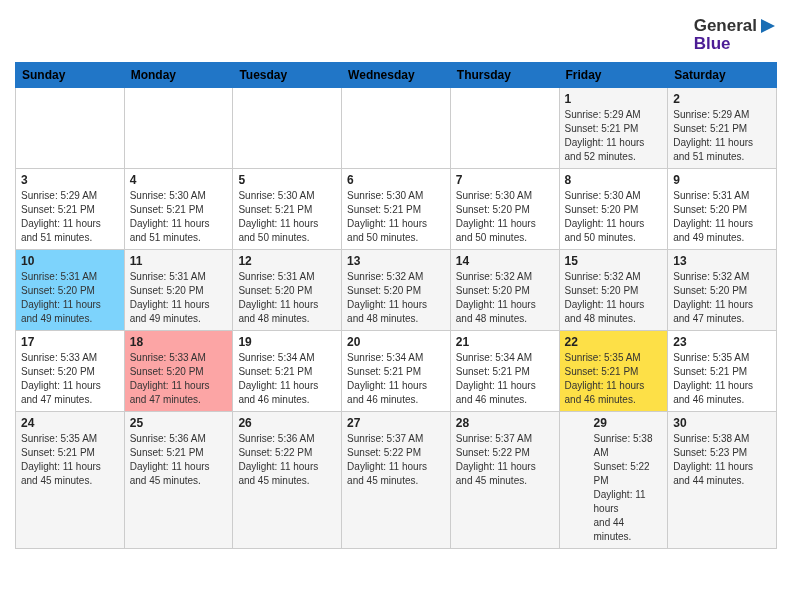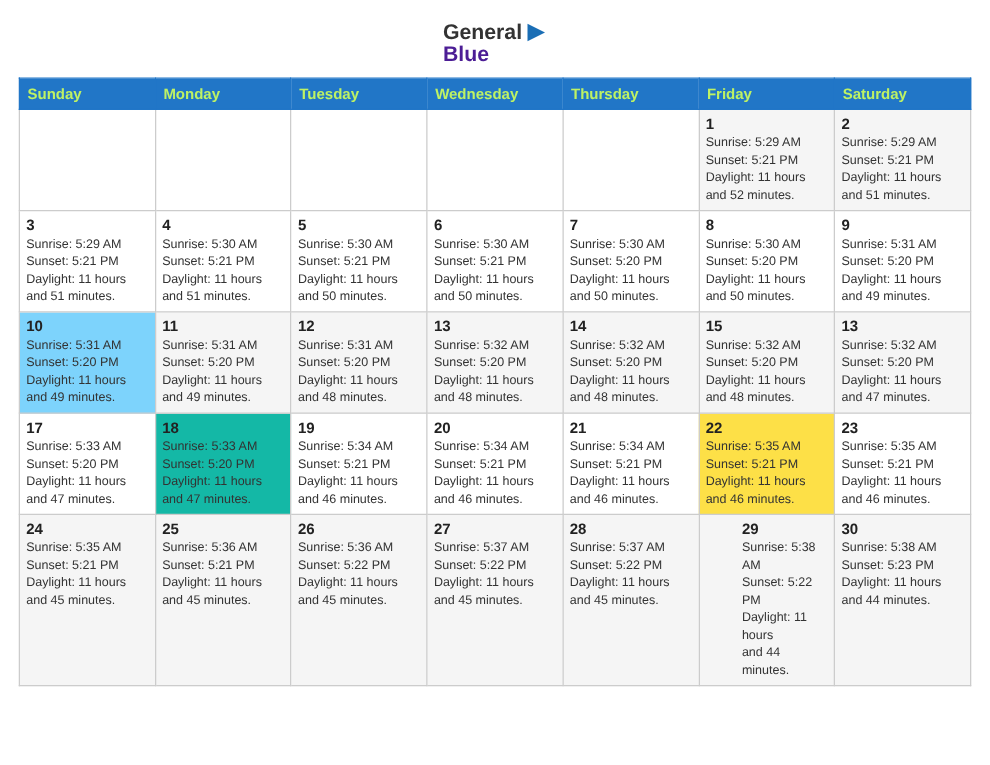--- a/index.html
+++ b/index.html
@@ -6,21 +6,21 @@
     body {
       font-family: Arial, sans-serif;
       background: #fff;
       width: 792px;
       min-height: 612px;
       padding: 10px 15px;
     }
     .header {
       display: flex;
       align-items: flex-start;
-      justify-content: center;
+      justify-content: flex-end;
       margin-bottom: 4px;
     }
     .logo {
       display: flex;
       align-items: center;
       margin-top: 6px;
     }
     .month-title {
       font-size: 36px;
       font-weight: bold;
@@ -34,21 +34,21 @@
       margin-bottom: 8px;
       font-weight: 600;
     }
     .calendar {
       width: 100%;
       border-collapse: collapse;
       font-size: 10.5px;
     }
     .calendar thead th {
       background-color: #2176c7;
-      color: #bef264;
+      color: #000000;
       text-align: left;
       padding: 5px 6px;
       font-size: 12px;
       font-weight: bold;
       border: 1px solid #2176c7;
     }
     .calendar tbody td {
       vertical-align: top;
       border: 1px solid #ccc;
       padding: 4px 5px;
@@ -234,21 +234,21 @@
         </td>
       </tr>
       <tr>
         <td style="background: rgb(255, 255, 255);">
           <div class="day-number">17</div>
           <div class="day-info" style="white-space: pre-line;">Sunrise: 5:33 AM
 Sunset: 5:20 PM
 Daylight: 11 hours
 and 47 minutes.</div>
         </td>
-        <td style="background: #14b8a6; margin-top: 16px;">
+        <td style="background: #fca5a5; margin-top: 16px;">
           <div class="day-number">18</div>
           <div class="day-info" style="white-space: pre-line;">Sunrise: 5:33 AM
 Sunset: 5:20 PM
 Daylight: 11 hours
 and 47 minutes.</div>
         </td>
         <td style="background: rgb(255, 255, 255);">
           <div class="day-number">19</div>
           <div class="day-info" style="white-space: pre-line;">Sunrise: 5:34 AM
 Sunset: 5:21 PM

